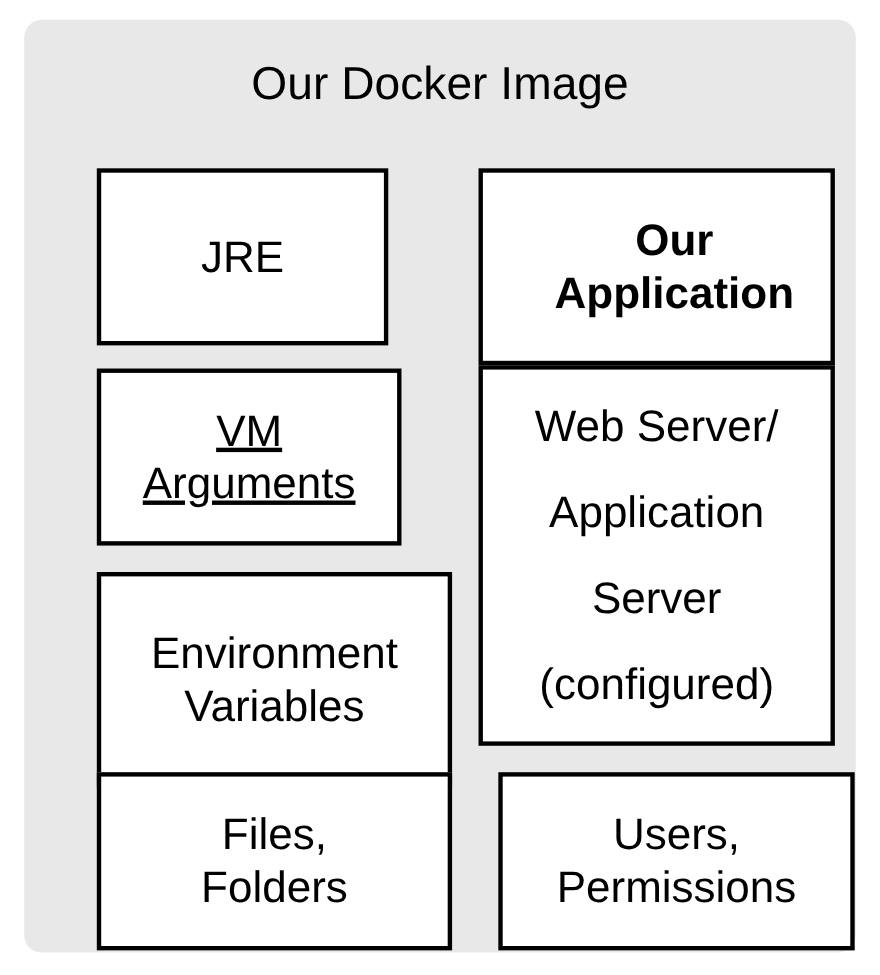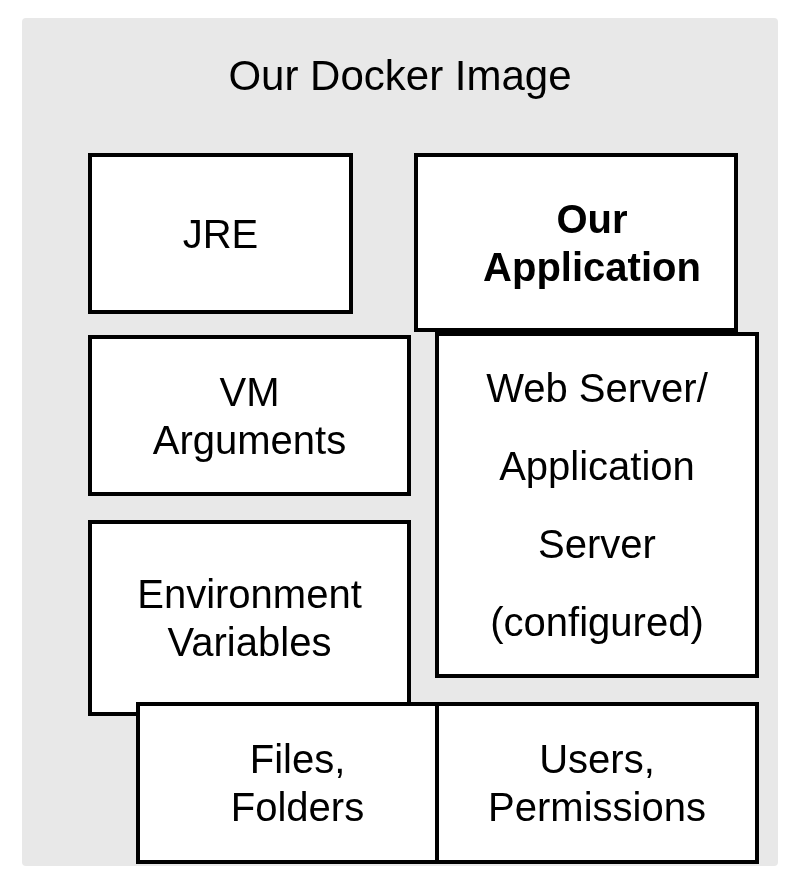--- a/index.html
+++ b/index.html
@@ -22,21 +22,21 @@
   }
 
   
   #image-container {
     position: absolute;
     left: 22px;
     top: 18px;
     width: 756px;
     height: 848px;
     background: #e8e8e8;
-    border-radius: 4px;
+    border-radius: 16px;
     box-sizing: border-box;
   }
 
   
   #image-title {
     position: absolute;
     left: 0;
     top: 34px;
     width: 756px;
     text-align: center;
@@ -69,27 +69,27 @@
   }
   .layer-label.bold {
     font-weight: 700;
   }
   .layer-label.tall {
     line-height: 78px;
   }
 
   
   #box-jre            { left: 66px;  top: 135px; width: 265px; height: 161px; }
-  #box-vm-arguments   { left: 66px;  top: 317px; width: 323px; height: 161px; }
+  #box-vm-arguments   { left: 66px;  top: 317px; width: 277px; height: 161px; text-decoration: underline; }
   #box-env-variables  { left: 66px;  top: 502px; width: 323px; height: 196px; }
-  #box-files-folders  { left: 66px;  top: 684px; width: 323px; height: 162px; margin-left: 48px; }
+  #box-files-folders  { left: 66px;  top: 684px; width: 323px; height: 162px; }
 
-  #box-our-application{ left: 392px; top: 135px; width: 324px; height: 179px; padding-left: 32px; }
+  #box-our-application{ left: 413px; top: 135px; width: 324px; height: 179px; padding-left: 32px; }
   #box-web-server     { left: 413px; top: 314px; width: 324px; height: 346px; }
-  #box-users-perms    { left: 413px; top: 684px; width: 324px; height: 162px; }
+  #box-users-perms    { left: 431px; top: 684px; width: 324px; height: 162px; }
 </style>
 </head>
 <body>
 
 <div id="canvas">
 
   <div id="image-container">
 
     <div id="image-title">Our Docker Image</div>
 

